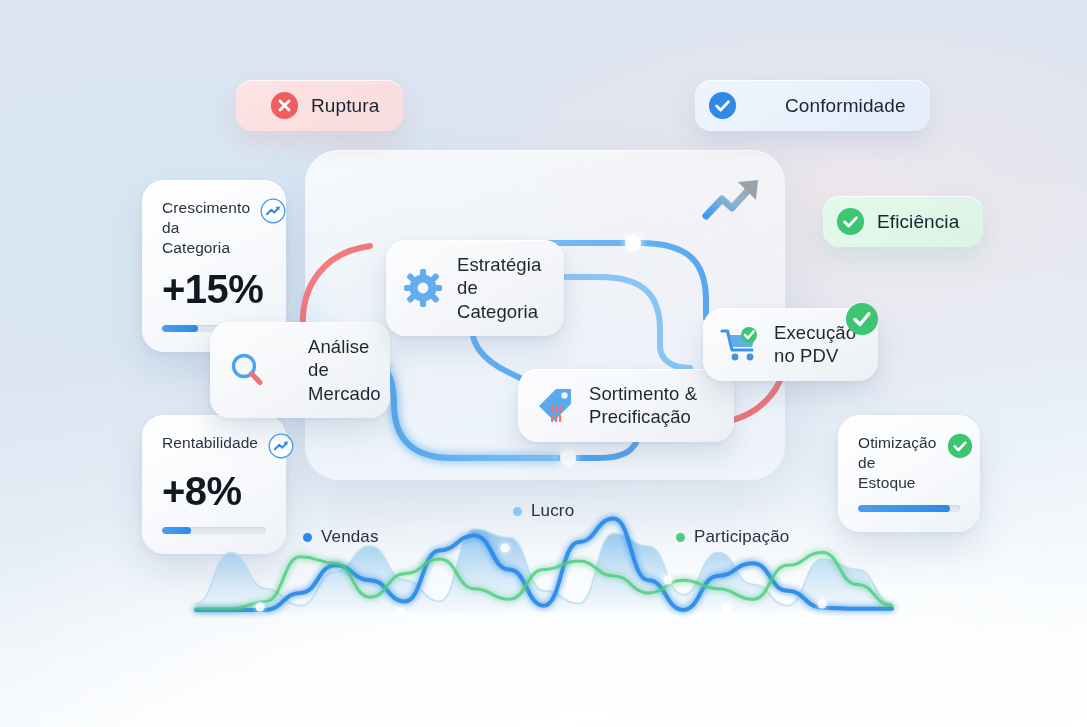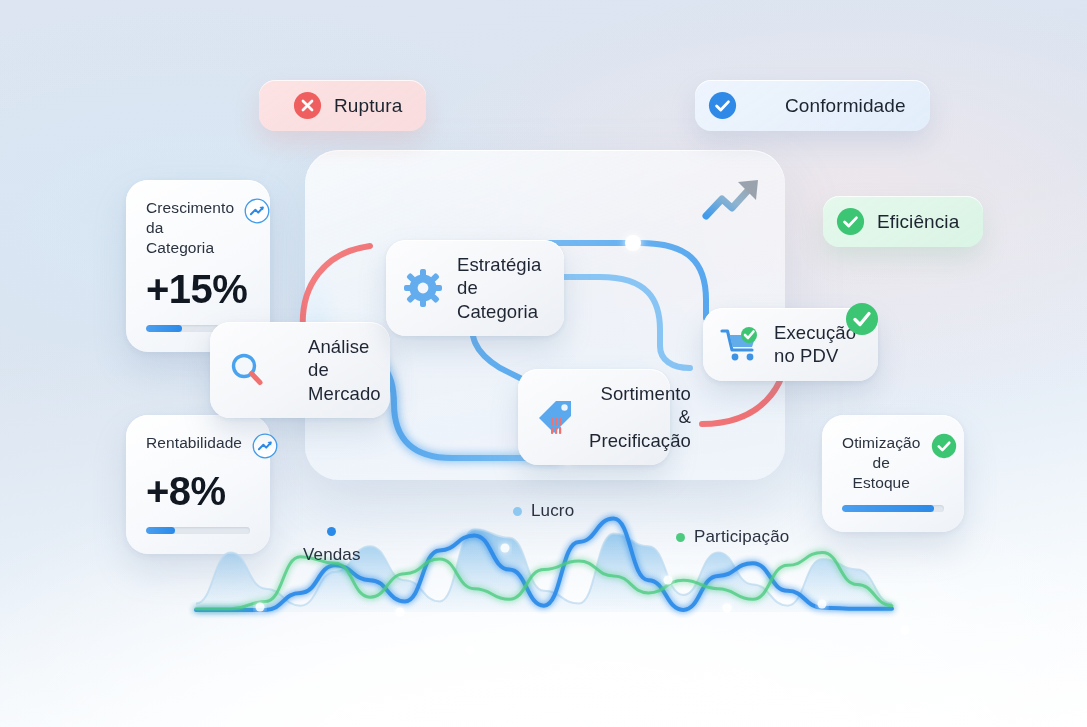--- a/index.html
+++ b/index.html
@@ -64,20 +64,21 @@
   }
   .chip .chip-icon { position: relative; width: 42px; height: 42px; flex: 0 0 42px; }
 
   
   .stat-card {
     position: absolute;
     border-radius: 22px;
     padding: 18px 20px 20px 20px;
     background: linear-gradient(150deg, #ffffff 0%, #f7f9fc 58%, #eef2f7 100%);
     box-shadow: 0 18px 34px rgba(116,140,175,0.20), 0 2px 6px rgba(116,140,175,0.12), inset 0 1px 0 #ffffff;
+    margin-left: 16px;
   }
   .stat-head { display: flex; align-items: flex-start; justify-content: space-between; gap: 10px; }
   .stat-title {
     font-size: 15.5px; line-height: 1.28; color: #2b3340; white-space: pre-line; letter-spacing: 0.1px;
   }
   .stat-value {
     font-size: 40px; font-weight: bold; color: #121821; letter-spacing: -0.5px; margin-top: 10px;
   }
   .stat-bar {
     margin-top: 13px; height: 7px; border-radius: 4px;
@@ -188,21 +189,21 @@
       <linearGradient id="gArrow" x1="0" y1="1" x2="1" y2="0">
         <stop offset="0%" stop-color="#3f9bec"></stop>
         <stop offset="55%" stop-color="#8fb4cf"></stop>
         <stop offset="100%" stop-color="#9aa3ad"></stop>
       </linearGradient>
     </defs>
     <path d="M6,44 L22,27 L32,36 L52,14" fill="none" stroke="url(#gArrow)" stroke-width="7" stroke-linecap="round" stroke-linejoin="round"></path>
     <path d="M38,10 L58,8 L56,28 Z" fill="#9aa3ad"></path>
   </svg>
 
-  <div class="pill pill--danger" style="left:259px; top:80px;padding-left:34px;">
+  <div class="pill pill--danger" style="left:236px; top:80px;padding-left:34px;">
     <svg class="pill-dot" viewBox="0 0 32 32">
       <circle cx="16" cy="16" r="15" fill="#ef5f5f"></circle>
       <path d="M11 11 L21 21 M21 11 L11 21" stroke="#fff" stroke-width="3" stroke-linecap="round"></path>
     </svg>
     <span class="pill-text">Ruptura</span>
   </div>
 
   <div class="pill pill--info" style="left:695px; top:80px;">
     <svg class="pill-dot" viewBox="0 0 32 32">
       <circle cx="16" cy="16" r="15" fill="#2e8ae6"></circle>
@@ -243,21 +244,21 @@
         <path d="M8.5 20 L14 14.5 L17.5 18 L23 12" fill="none" stroke="#2b8ae8" stroke-width="2.4" stroke-linecap="round" stroke-linejoin="round"></path>
         <path d="M19 11 L24 10.5 L23.5 15.5 Z" fill="#2b8ae8"></path>
       </svg>
     </div>
     <div class="stat-value">+8%</div>
     <div class="stat-bar">
       <div class="stat-bar-fill" id="bar1" style="width: 28%;"></div>
     </div>
   </div>
 
-  <div class="stat-card" style="left:822px; top:415px; width:142px;text-align:center;">
+  <div class="stat-card" style="left:822px; top:415px; width:142px;">
     <div class="stat-head">
       <div class="stat-title">Otimização
 de Estoque</div>
       <svg class="check-badge" viewBox="0 0 32 32">
         <circle cx="16" cy="16" r="15" fill="#3cc573"></circle>
         <path d="M9.5 16.5 L14 21 L22.5 12" fill="none" stroke="#fff" stroke-width="3.2" stroke-linecap="round" stroke-linejoin="round"></path>
       </svg>
     </div>
     <div class="stat-bar">
       <div class="stat-bar-fill" id="bar2" style="width: 90%;"></div>
@@ -286,21 +287,21 @@
         <rect x="30" y="27.5" width="6" height="8" rx="2" transform="rotate(-45 33 31.5)"></rect>
         <rect x="30" y="6.5" width="6" height="8" rx="2" transform="rotate(45 33 10.5)"></rect>
         <rect x="6" y="27.5" width="6" height="8" rx="2" transform="rotate(45 9 31.5)"></rect>
       </g>
       <circle cx="21" cy="21" r="5.4" fill="#f3f6fa"></circle>
     </svg>
     <span class="chip-label">Estratégia de
 Categoria</span>
   </div>
 
-  <div class="chip" style="left:518px; top:369px; width:152px;text-align:right;">
+  <div class="chip" style="left:518px; top:369px; width:216px;">
     <svg class="chip-icon" viewBox="0 0 42 42">
       <path d="M22 5 L37 5 L37 20 L20 37 L5 22 Z" fill="#5aa9ef"></path>
       <circle cx="30.5" cy="11.5" r="3.2" fill="#eef4fb"></circle>
       <g fill="#f2706e">
         <rect x="17" y="22" width="2.2" height="7" rx="0.8"></rect>
         <rect x="21" y="22" width="2.2" height="7" rx="0.8"></rect>
         <rect x="25" y="22" width="2.2" height="7" rx="0.8"></rect>
         <rect x="17" y="31" width="2.2" height="7" rx="0.8"></rect>
         <rect x="21" y="31" width="2.2" height="7" rx="0.8"></rect>
         <rect x="25" y="31" width="2.2" height="7" rx="0.8"></rect>
@@ -349,21 +350,21 @@
       <circle cx="260" cy="607" r="4.5" fill="#ffffff" opacity="0.9" filter="url(#lineGlow)"></circle>
       <circle cx="400" cy="612" r="4.5" fill="#ffffff" opacity="0.9" filter="url(#lineGlow)"></circle>
       <circle cx="505" cy="548" r="4.5" fill="#ffffff" opacity="0.9" filter="url(#lineGlow)"></circle>
       <circle cx="668" cy="580" r="4.5" fill="#ffffff" opacity="0.9" filter="url(#lineGlow)"></circle>
       <circle cx="727" cy="608" r="4.5" fill="#ffffff" opacity="0.9" filter="url(#lineGlow)"></circle>
       <circle cx="822" cy="604" r="4.5" fill="#ffffff" opacity="0.9" filter="url(#lineGlow)"></circle>
       <circle cx="905" cy="630" r="4.5" fill="#ffffff" opacity="0.9" filter="url(#lineGlow)"></circle>
       <circle cx="470" cy="650" r="4.5" fill="#ffffff" opacity="0.9" filter="url(#lineGlow)"></circle>
     </svg>
 
-  <div class="legend-item" style="left:303px; top:527px;flex-direction:column;">
+  <div class="legend-item" style="left:303px; top:527px;">
     <span class="legend-dot" id="ld0" style="background: rgb(43, 138, 232);"></span>
     <span class="legend-label">Vendas</span>
   </div>
   <div class="legend-item" style="left:513px; top:501px;">
     <span class="legend-dot" id="ld1" style="background: rgb(142, 200, 240);"></span>
     <span class="legend-label">Lucro</span>
   </div>
   <div class="legend-item" style="left:676px; top:527px;">
     <span class="legend-dot" id="ld2" style="background: rgb(76, 203, 128);"></span>
     <span class="legend-label">Participação</span>

